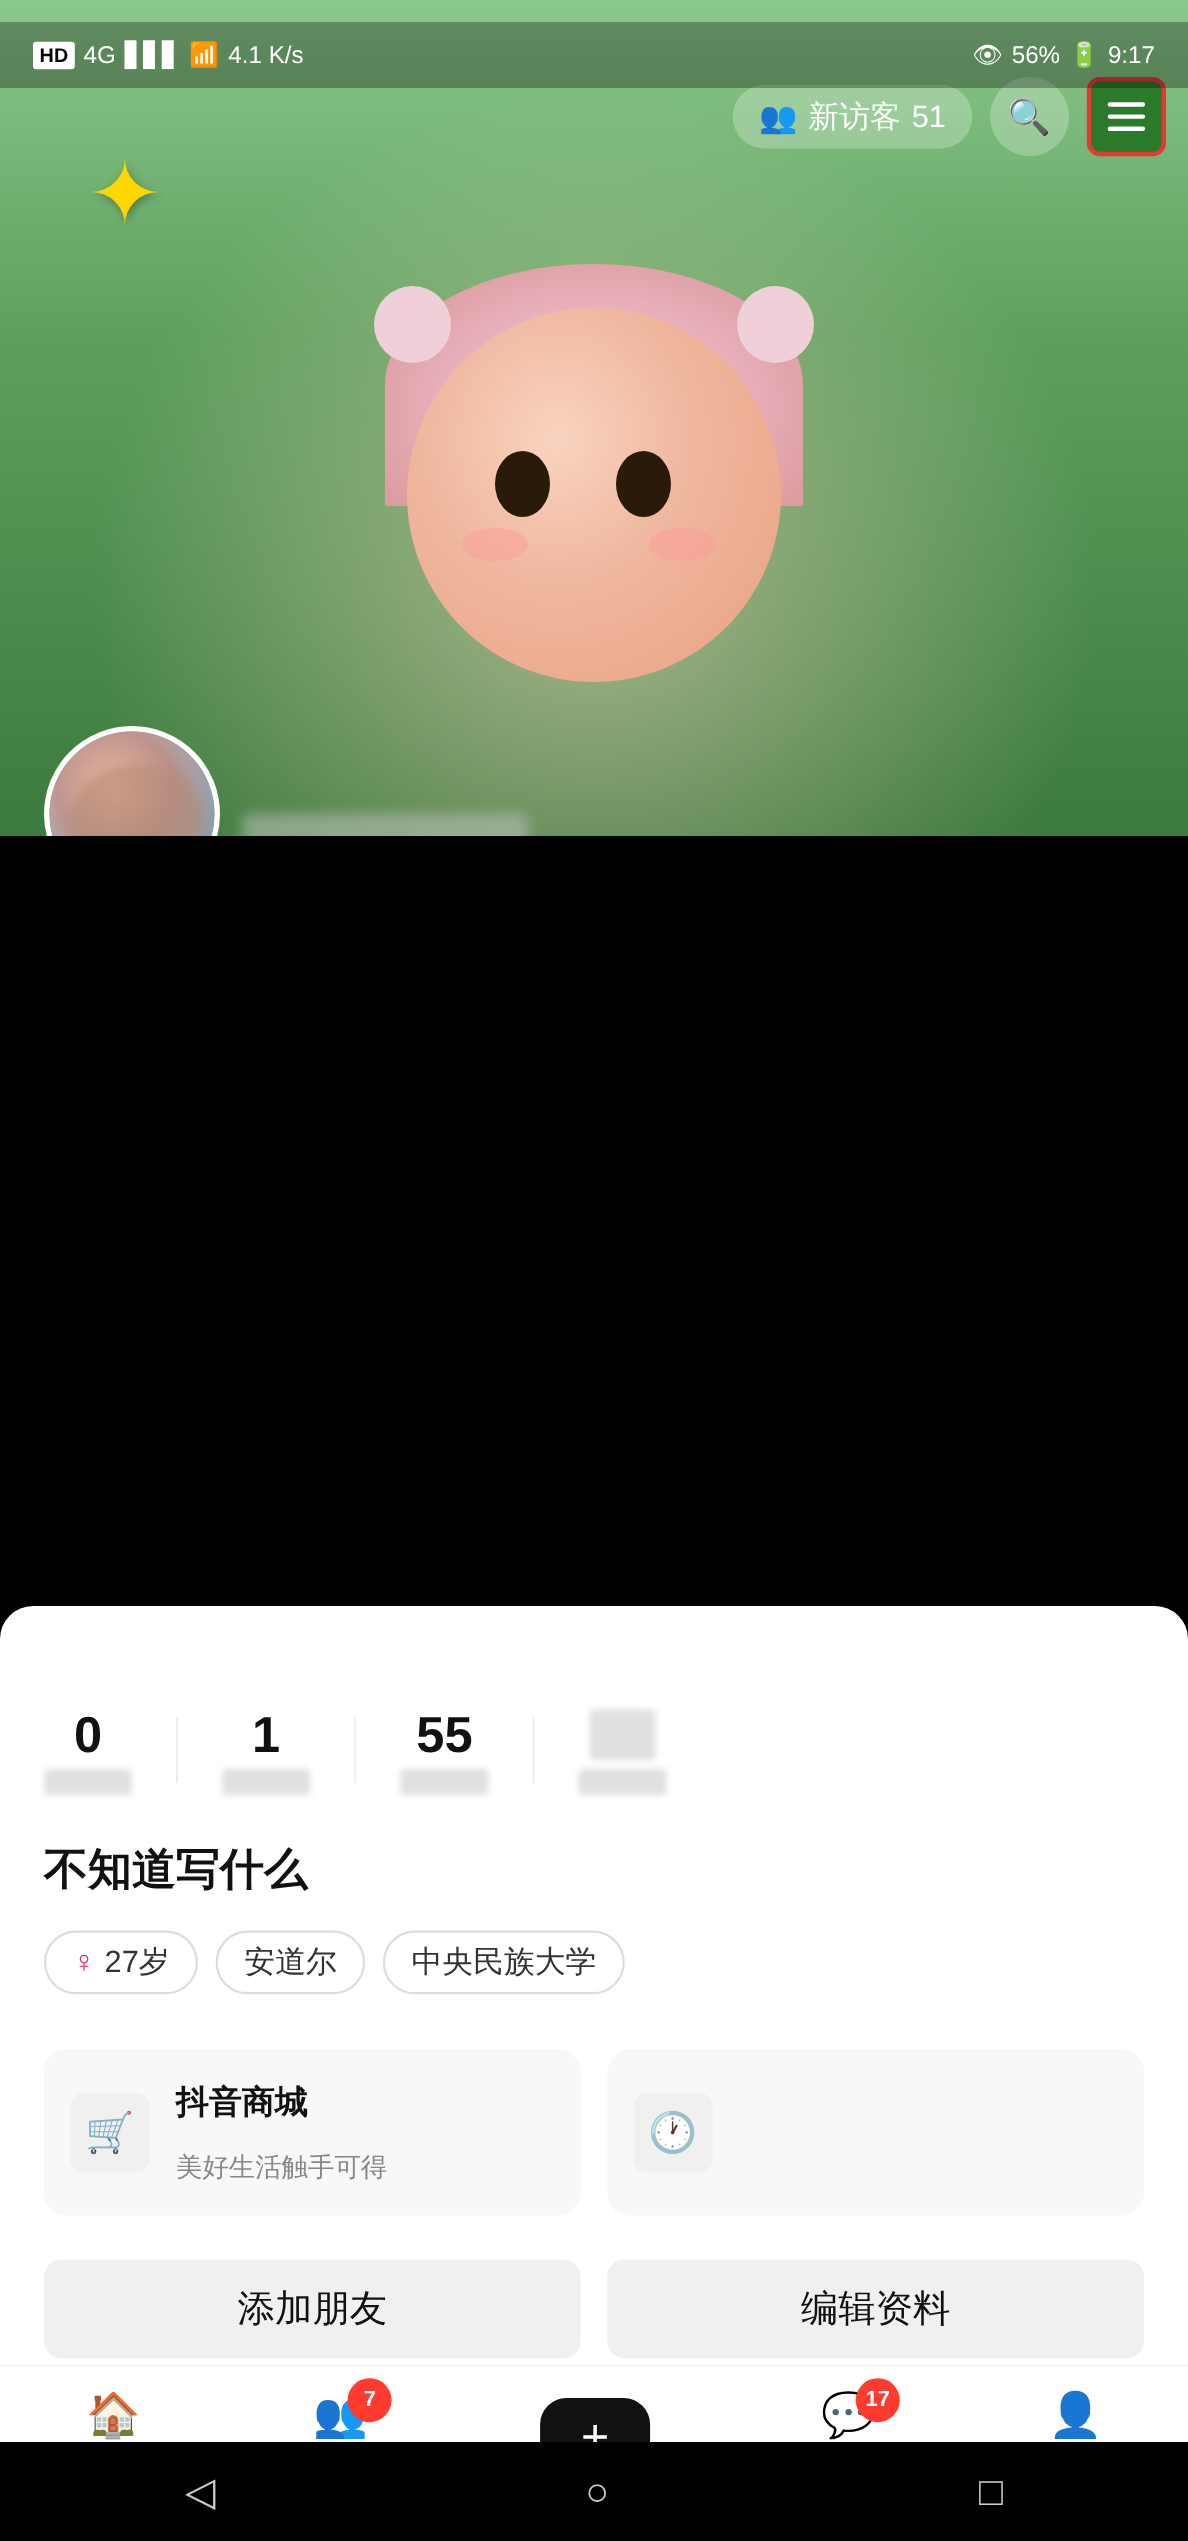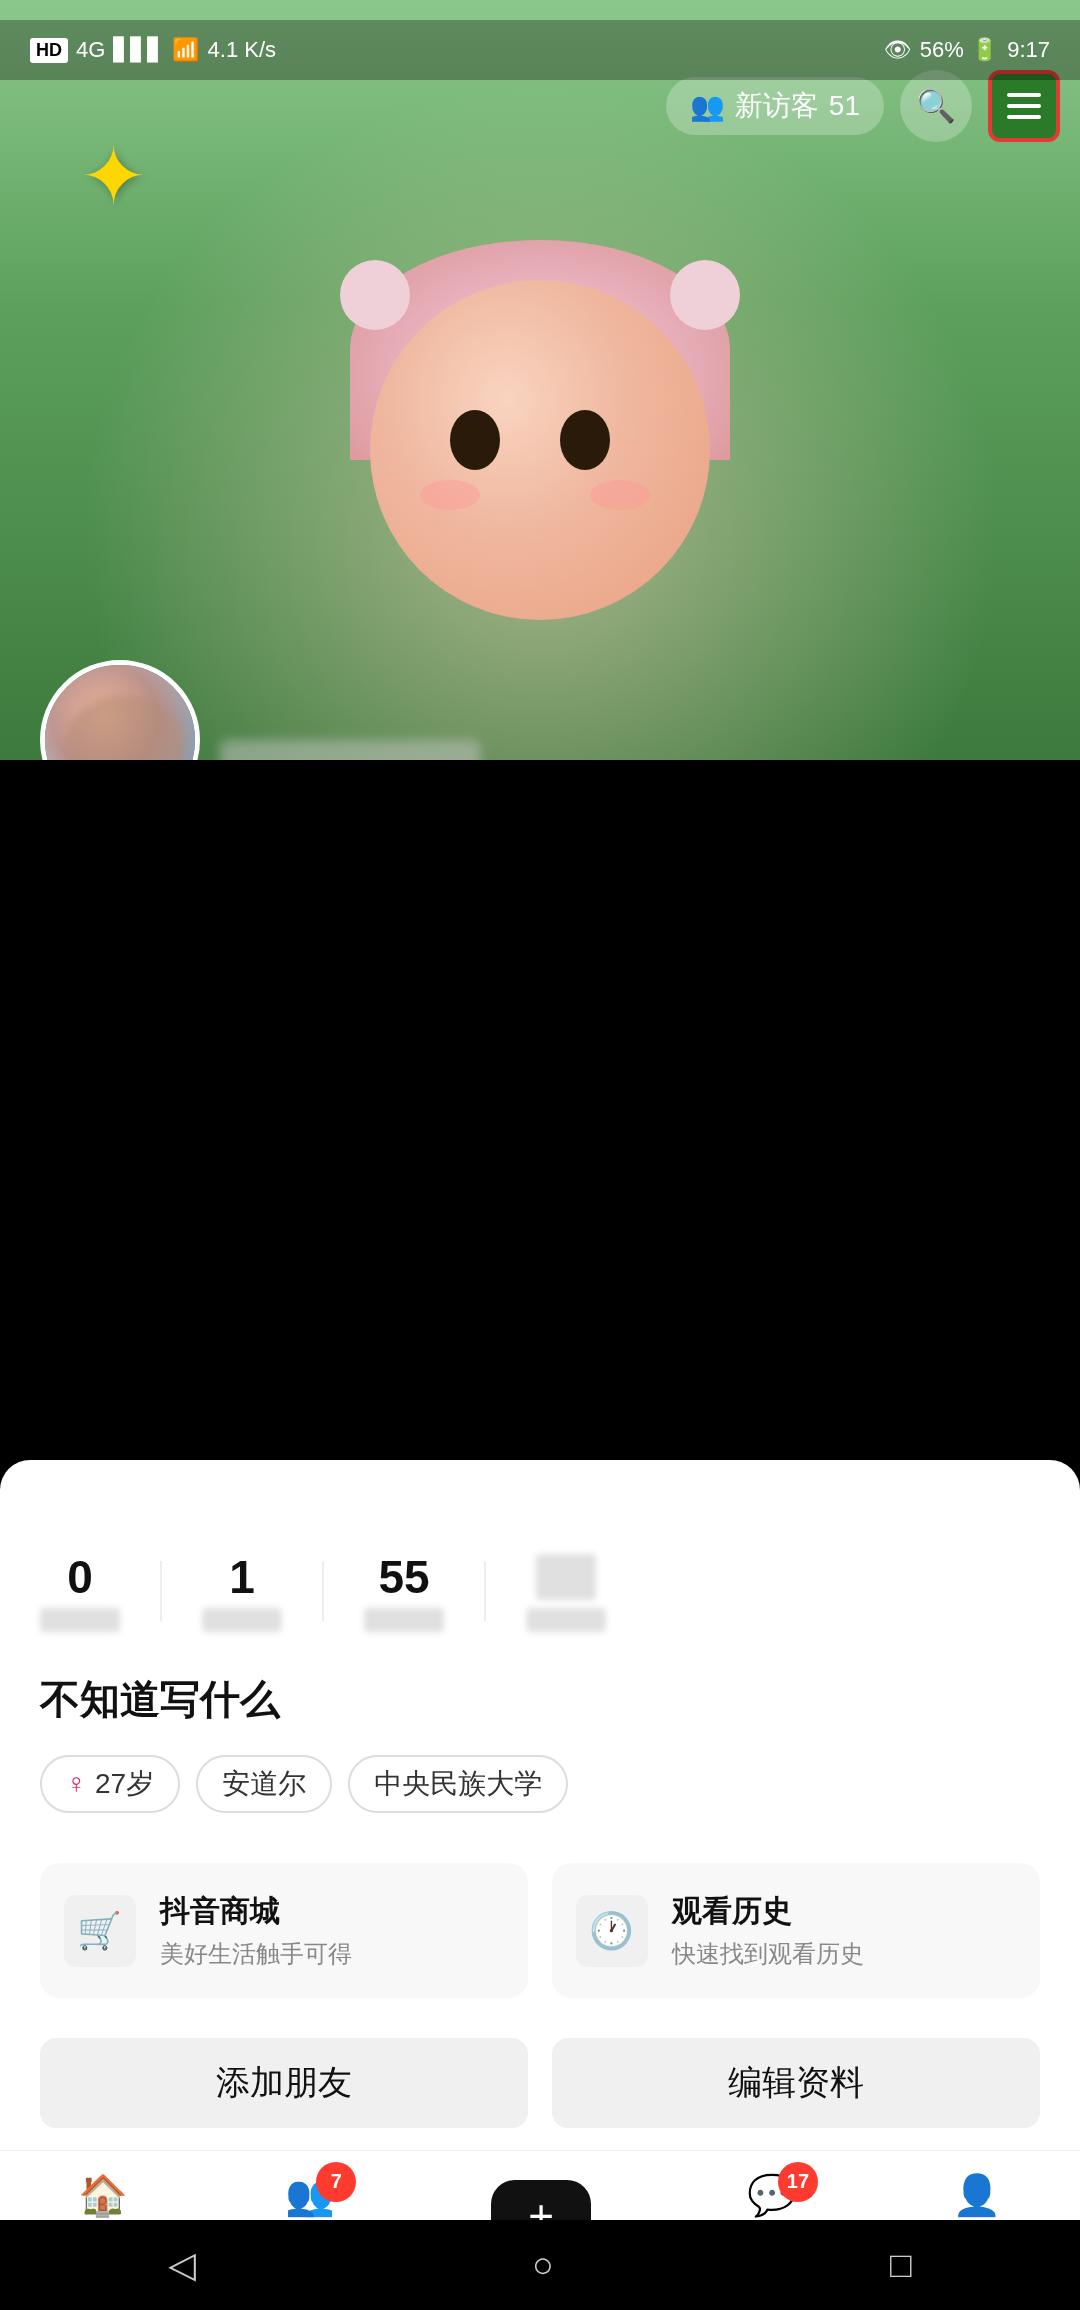--- a/index.html
+++ b/index.html
@@ -287,21 +287,21 @@
       display: flex;
       align-items: center;
       justify-content: center;
       font-size: 36px;
       color: #333;
     }
     .service-info .service-title {
       font-size: 30px;
       font-weight: 600;
       color: #111;
-      margin-bottom: 6px;
+      margin-bottom: 22px;
     }
     .service-info .service-desc {
       font-size: 24px;
       color: #888;
     }
 
     
     .action-row {
       display: flex;
       gap: 24px;
@@ -598,24 +598,20 @@
   <div class="service-row">
     <div class="service-card">
       <div class="service-icon">🛒</div>
       <div class="service-info">
         <div class="service-title">抖音商城</div>
         <div class="service-desc">美好生活触手可得</div>
       </div>
     </div>
     <div class="service-card">
       <div class="service-icon">🕐</div>
-      <div class="service-info">
-        <div class="service-title">观看历史</div>
-        <div class="service-desc">快速找到观看历史</div>
-      </div>
     </div>
   </div>
 
   <div class="action-row">
     <button class="action-btn">添加朋友</button>
     <button class="action-btn">编辑资料</button>
   </div>
 
   <div class="tabs-row">
     <div class="tab-item active">

